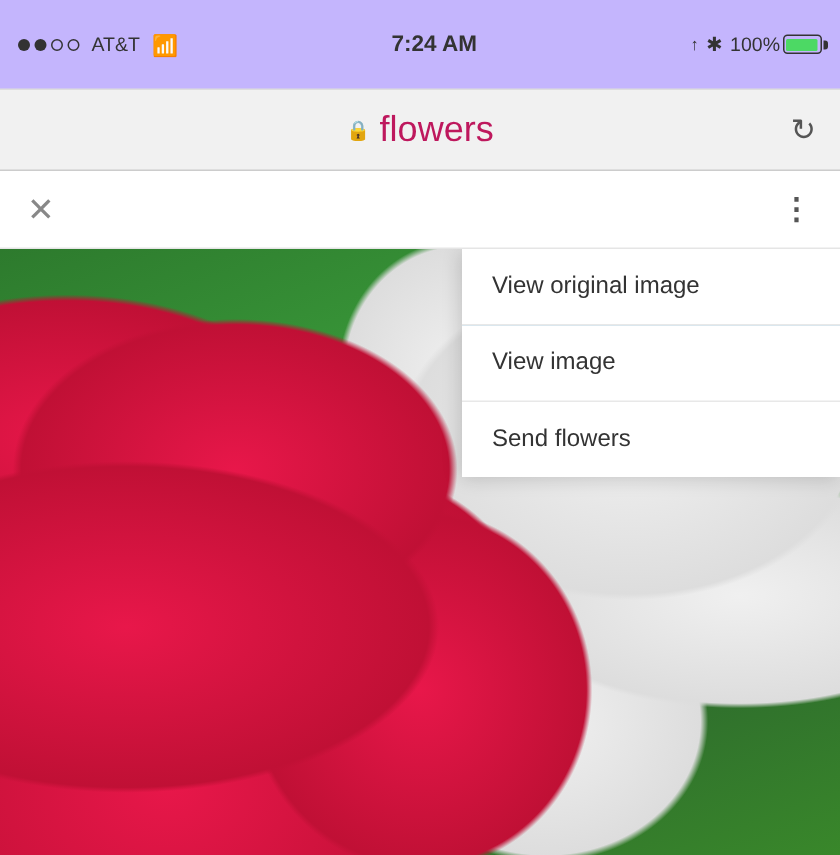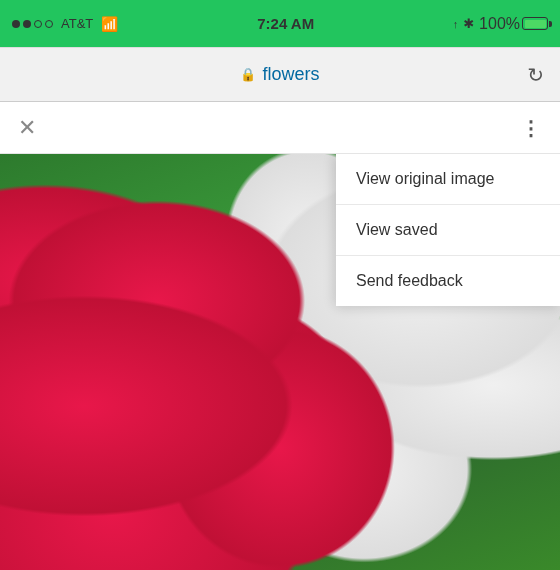--- a/index.html
+++ b/index.html
@@ -8,22 +8,22 @@
       width: 560px;
       height: 570px;
       font-family: -apple-system, 'Helvetica Neue', Arial, sans-serif;
       background: #fff;
       overflow: hidden;
     }
 
     
     .status-bar {
       width: 100%;
-      height: 48px;
-      background: #22c55e;
+      height: 60px;
+      background: #c4b5fd;
       display: flex;
       align-items: center;
       justify-content: space-between;
       padding: 0 12px;
       border-bottom: 1px solid #ddd;
     }
 
     .status-left {
       display: flex;
       align-items: center;
@@ -74,21 +74,21 @@
       color: #333;
     }
 
     .battery-container {
       display: flex;
       align-items: center;
       gap: 2px;
     }
 
     .battery-pct {
-      font-size: 16px;
+      font-size: 13px;
       color: #333;
     }
 
     .battery {
       width: 26px;
       height: 13px;
       border: 1.5px solid #333;
       border-radius: 3px;
       position: relative;
       display: flex;
@@ -133,22 +133,22 @@
       align-items: center;
       gap: 6px;
     }
 
     .lock-icon {
       font-size: 13px;
       color: #555;
     }
 
     .address-text {
-      font-size: 18px;
-      color: #0369a1;
+      font-size: 24px;
+      color: #be185d;
       font-weight: 400;
     }
 
     .refresh-btn {
       position: absolute;
       right: 16px;
       font-size: 20px;
       color: #555;
       cursor: pointer;
     }
@@ -217,21 +217,21 @@
         
         linear-gradient(160deg, #2d7a2d 0%, #3a9a3a 30%, #4aaa3a 50%, #2d6a2d 70%, #3a8a2a 100%);
       position: relative;
     }
 
     
     .context-menu {
       position: absolute;
       top: 0;
       right: 0;
-      width: 224px;
+      width: 252px;
       background: #0369a1;
       border-radius: 0 0 0 8px;
       box-shadow: -2px 2px 12px rgba(0,0,0,0.15);
       z-index: 10;
     }
 
     .menu-item {
       padding: 16px 20px;
       font-size: 16px;
       color: #333;
@@ -284,16 +284,16 @@
 <div class="toolbar">
   <span class="close-btn">✕</span>
   <span class="more-btn">⋮</span>
 </div>
 
 <div class="content-area">
   <div class="flower-image"></div>
 
   <div class="context-menu" id="context-menu">
   <div class="menu-item">View original image</div>
-      <div class="menu-item">View saved</div>
-      <div class="menu-item">Send feedback</div>
+      <div class="menu-item">View image</div>
+      <div class="menu-item">Send flowers</div>
     </div>
 </div>
 
 </body></html>

